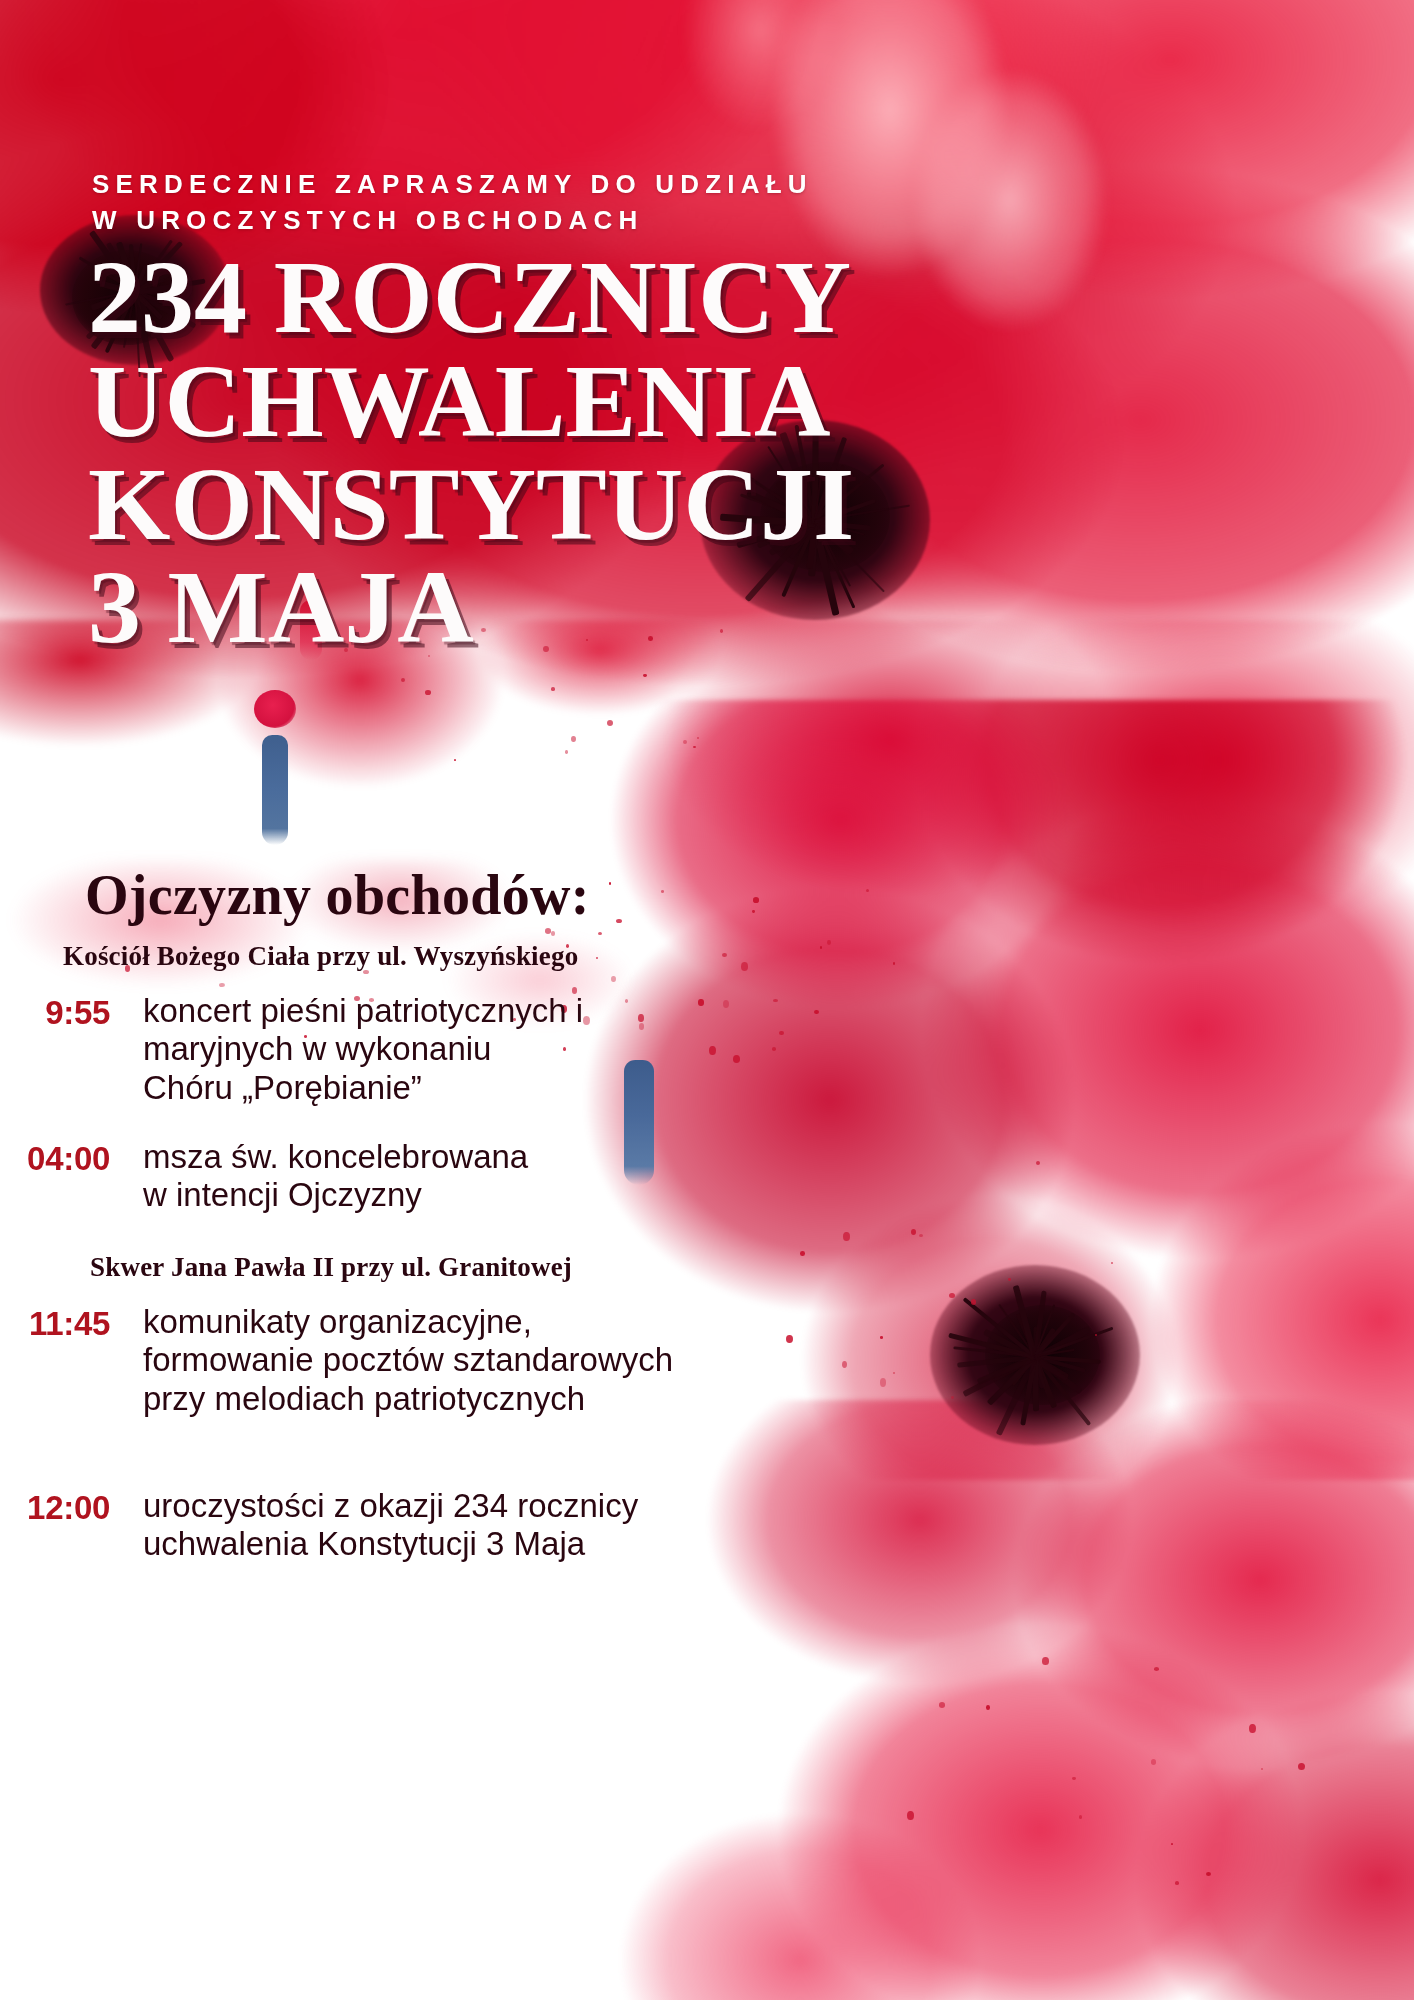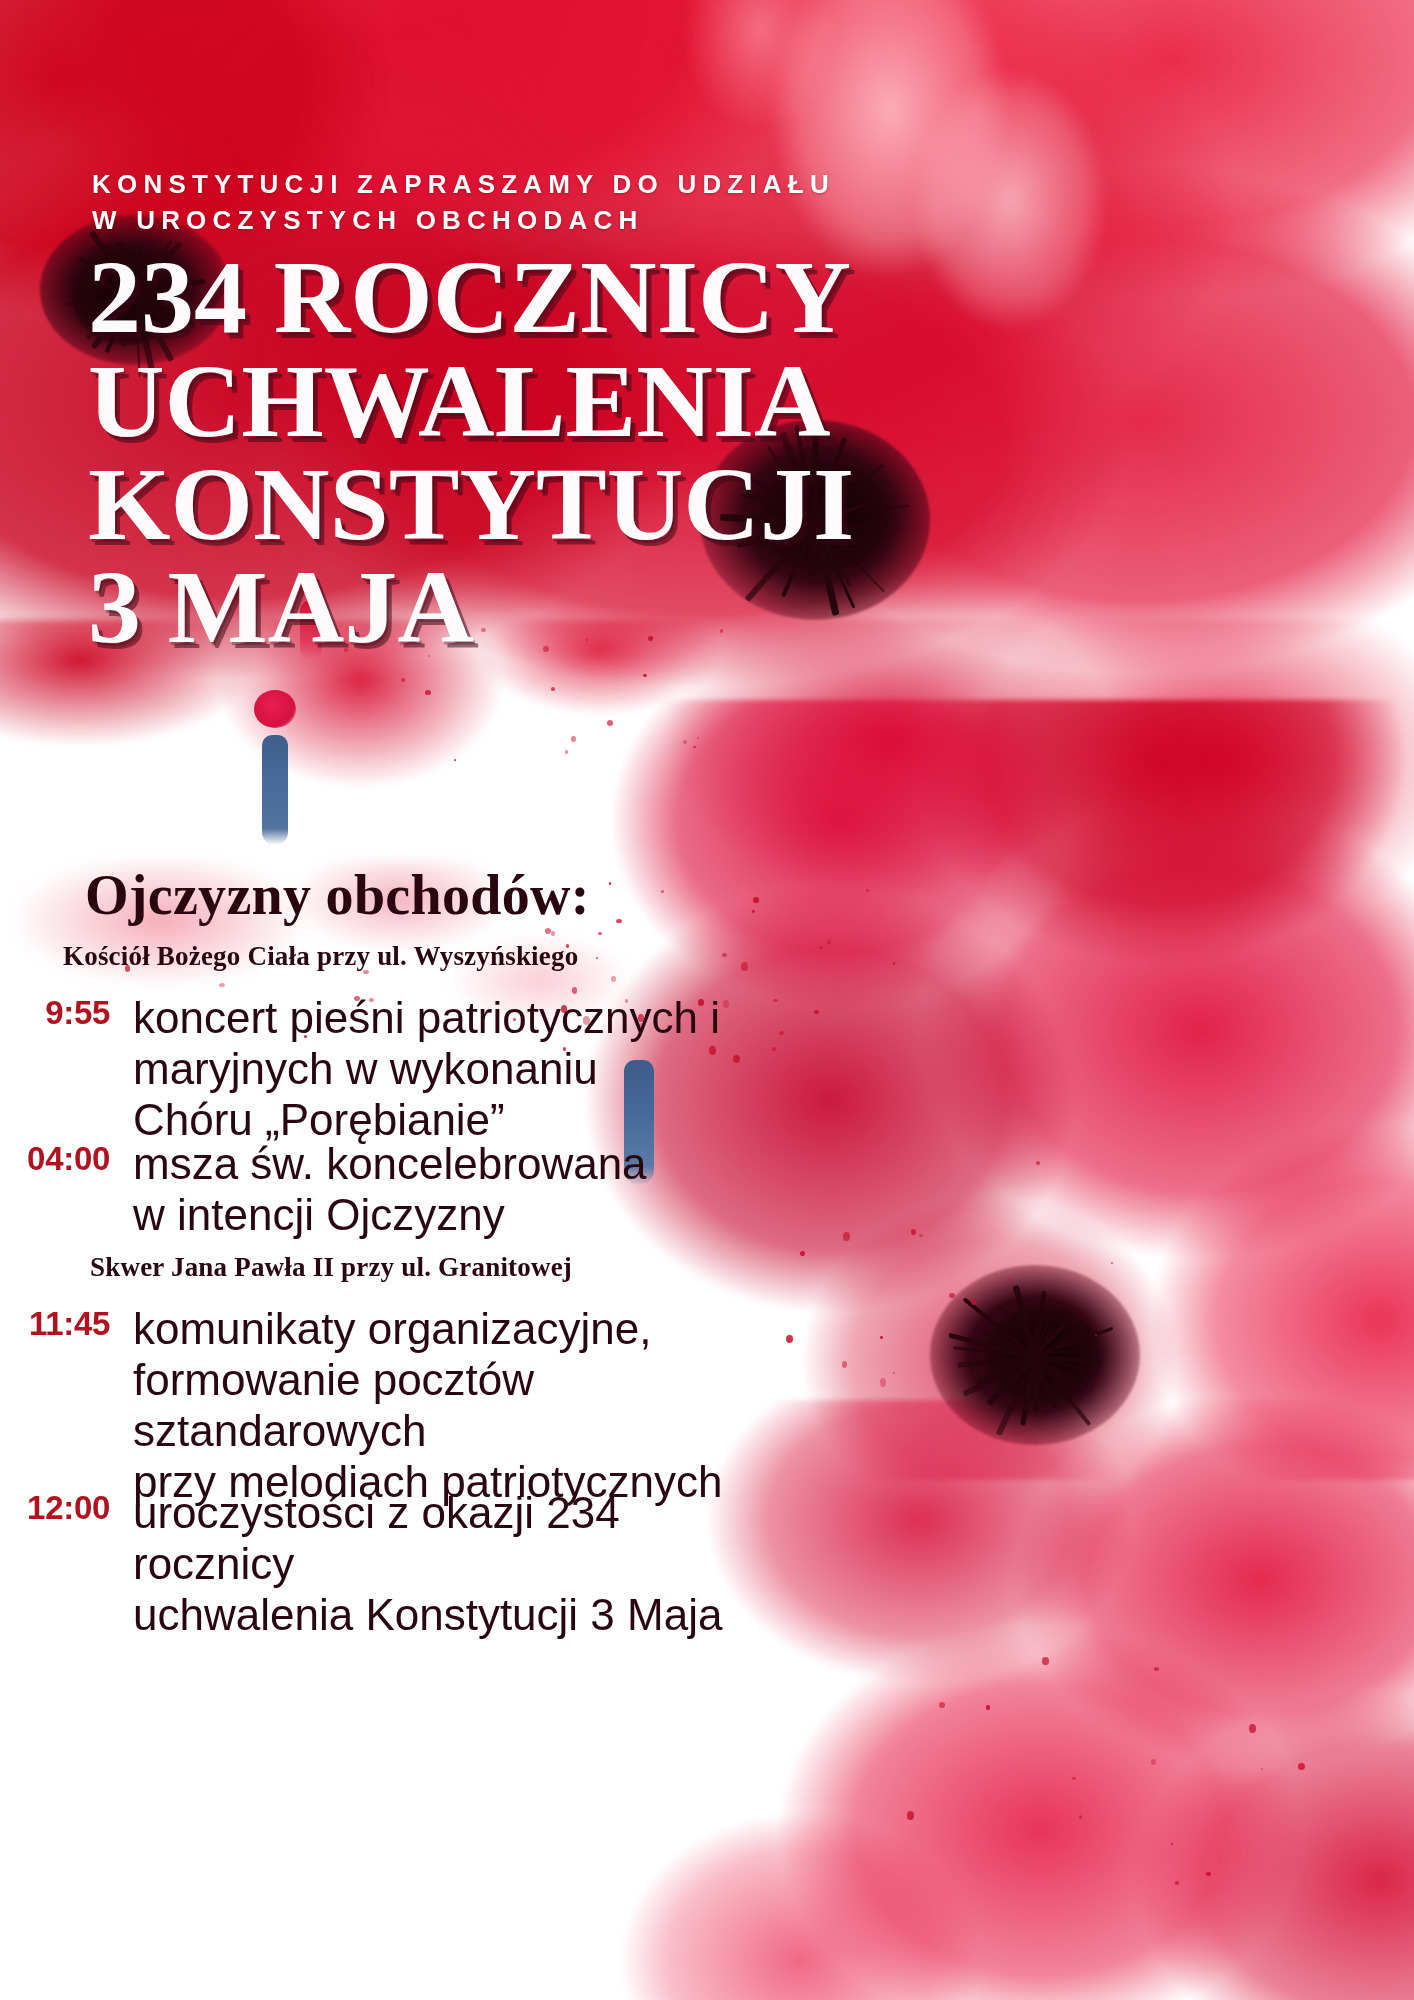--- a/index.html
+++ b/index.html
@@ -198,25 +198,25 @@
   .row .time {
     position:absolute; left:0; width:110px;
     text-align:right;
     color:#b0131f;
     font-family:"Liberation Sans", sans-serif;
     font-weight:700;
     font-size:33px;
     letter-spacing:-.3px;
   }
   .row .desc {
-    position:absolute; left:133px; width:620px;
+    position:absolute; left:143px; width:620px;
     color:#2a0610;
     font-family:"Liberation Sans", sans-serif;
     font-weight:400;
-    font-size:44px;
+    font-size:33px;
     line-height:1.16;
     white-space:pre-line;
   }
   #row-0 { top:992px; }  #row-0 .time { top:2px; }
   #row-1 { top:1138px; } #row-1 .time { top:2px; }
   #row-2 { top:1303px; } #row-2 .time { top:2px; }
   #row-3 { top:1487px; } #row-3 .time { top:2px; }
 </style>
 </head>
 <body>
@@ -430,21 +430,21 @@
       <div class="speck" style="left: 1072px; top: 1777px; width: 3.7px; height: 2.9px; opacity: 0.57;"></div>
       <div class="speck" style="left: 986px; top: 1705px; width: 4px; height: 4.6px; opacity: 0.94;"></div>
       <div class="speck" style="left: 1154px; top: 1667px; width: 5.4px; height: 3.8px; opacity: 0.7;"></div>
       <div class="speck" style="left: 1261px; top: 1768px; width: 2px; height: 2px; opacity: 0.47;"></div>
       <div class="speck" style="left: 1298px; top: 1763px; width: 7px; height: 7.1px; opacity: 0.82;"></div>
       <div class="speck" style="left: 1151px; top: 1759px; width: 5.1px; height: 5.7px; opacity: 0.39;"></div>
     </div>
 
   <div id="content">
 
-    <div class="kicker" id="kicker-1">KONSTYTUCJI ZAPRASZAMY DO UDZIAŁU</div>
+    <div class="kicker" id="kicker-1">SERDECZNIE ZAPRASZAMY DO UDZIAŁU</div>
     <div class="kicker" id="kicker-2">W UROCZYSTYCH OBCHODACH</div>
 
     <div class="bigtitle" id="title-1">234 ROCZNICY</div>
     <div class="bigtitle" id="title-2">UCHWALENIA</div>
     <div class="bigtitle" id="title-3">KONSTYTUCJI</div>
     <div class="bigtitle" id="title-4">3 MAJA</div>
 
 
     <div id="program-title">Ojczyzny obchodów:</div>
 

